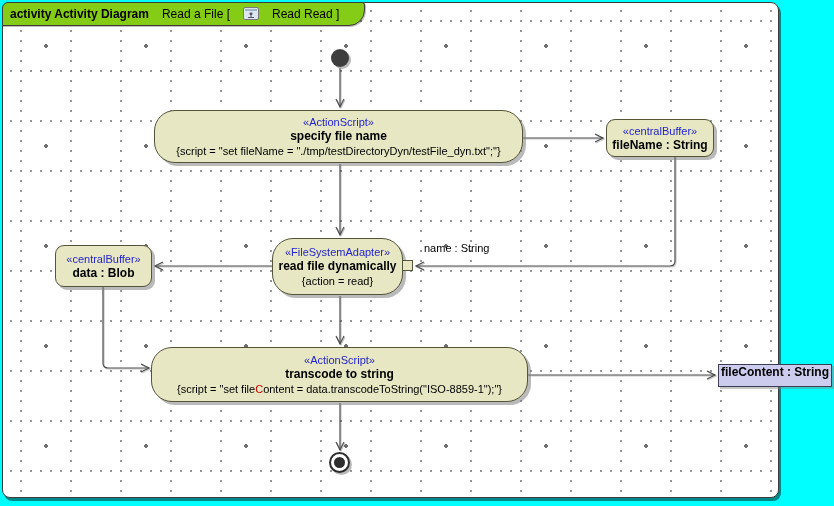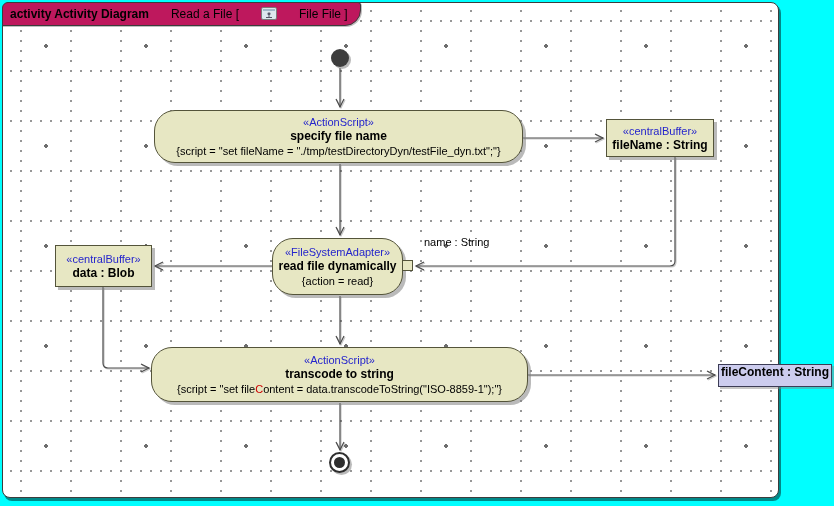--- a/index.html
+++ b/index.html
@@ -19,39 +19,39 @@
       radial-gradient(circle, #979797 1px, transparent 1.1px);
     background-size:100px 100px, 10px 50px, 50px 10px;
     background-position:93px 93px, 3px 43px, 43px 3px;
     border:1px solid #3c3c3c;
     border-radius:8px;
     box-shadow:2px 3px 0 rgba(0,40,40,0.55);
   }
   
   #frame-tab{
     position:absolute;left:2px;top:2px;height:21px;z-index:30;
-    background:#be185d;border:1px solid #3c3c3c;
+    background:#84cc16;border:1px solid #3c3c3c;
     border-radius:6px 3px 16px 0;
-    display:flex;align-items:center;gap:22px;
-    padding:0 12px 1px 7px;
+    display:flex;align-items:center;gap:13px;
+    padding:0 25px 1px 7px;
     font-size:12px;color:#000;white-space:nowrap;
     box-shadow:1px 1px 0 rgba(0,0,0,0.25);
   }
   #frame-tab .bold{font-weight:bold;}
   .diagram-icon{width:16px;height:13px;display:inline-block;}
   
   .node{
     position:absolute;box-sizing:border-box;
     background:#e7e7c3;border:1px solid #54543a;
     display:flex;flex-direction:column;align-items:center;justify-content:center;
     box-shadow:3px 3px 0 rgba(130,130,130,0.55);
     z-index:10;
   }
   .action{border-radius:21px;}
-  .buffer{border-radius:0;}
+  .buffer{border-radius:9px;}
   .stereo{color:#2424cc;font-size:11px;line-height:14px;white-space:nowrap;}
   .node-name{font-weight:bold;font-size:12px;line-height:15px;color:#000;white-space:nowrap;}
   .node-script{font-size:11px;line-height:14px;color:#000;white-space:nowrap;}
   .red-char{color:#cc0000;}
   
   .pin{
     position:absolute;width:11px;height:11px;box-sizing:border-box;
     background:#e7e7c3;border:1px solid #54543a;z-index:11;
   }
   .pin-label{
@@ -97,21 +97,21 @@
     <span class="bold">activity Activity Diagram</span>
     <span>Read a File [</span>
     <span class="diagram-icon">
       <svg width="16" height="13" viewBox="0 0 16 13">
         <rect x="0.5" y="0.5" width="15" height="12" rx="1.5" fill="#dde6ee" stroke="#7a7a7a"></rect>
         <rect x="2" y="2" width="12" height="2" fill="#9fb6c8"></rect>
         <rect x="6.5" y="5.5" width="3" height="2.5" rx="1" fill="#556"></rect>
         <path d="M8 8 L8 10.5 M5 10.5 L11 10.5" stroke="#556" stroke-width="1" fill="none"></path>
       </svg>
     </span>
-    <span>File File ]</span>
+    <span>Read Read ]</span>
   </div>
 
   <svg id="flows">
     <defs>
       <marker id="arrow" markerWidth="11" markerHeight="10" refX="9" refY="5" orient="auto" markerUnits="userSpaceOnUse">
         <path d="M1,1 L9,5 L1,9" fill="none" stroke="#4a4a4a" stroke-width="1.2"></path>
       </marker>
     </defs>
     <path d="M340,68 L340,107" marker-end="url(#arrow)"></path>
     <path d="M523,138 L603,138" marker-end="url(#arrow)"></path>
@@ -137,21 +137,21 @@
     <span class="node-name">fileName : String</span>
   </div>
 
   <div class="node action" style="left:272px;top:238px;width:131px;height:57px;text-align:right;">
     <span class="stereo">«FileSystemAdapter»</span>
     <span class="node-name">read file dynamically</span>
     <span class="node-script">{action = read}</span>
   </div>
 
   <div class="pin" style="left:402px;top:260px;"></div>
-  <div class="pin-label" style="left:424px;top:236px;">name : String</div>
+  <div class="pin-label" style="left:424px;top:242px;">name : String</div>
 
   <div class="node buffer" style="left:55px;top:245px;width:97px;height:42px;">
     <span class="stereo">«centralBuffer»</span>
     <span class="node-name">data : Blob</span>
   </div>
 
   <div class="node action" style="left:151px;top:347px;width:377px;height:55px;">
     <span class="stereo">«ActionScript»</span>
     <span class="node-name">transcode to string</span>
     <span class="node-script"><span>{script = "set file</span><span class="red-char">C</span><span>ontent = data.transcodeToString("ISO-8859-1");"}</span></span>

